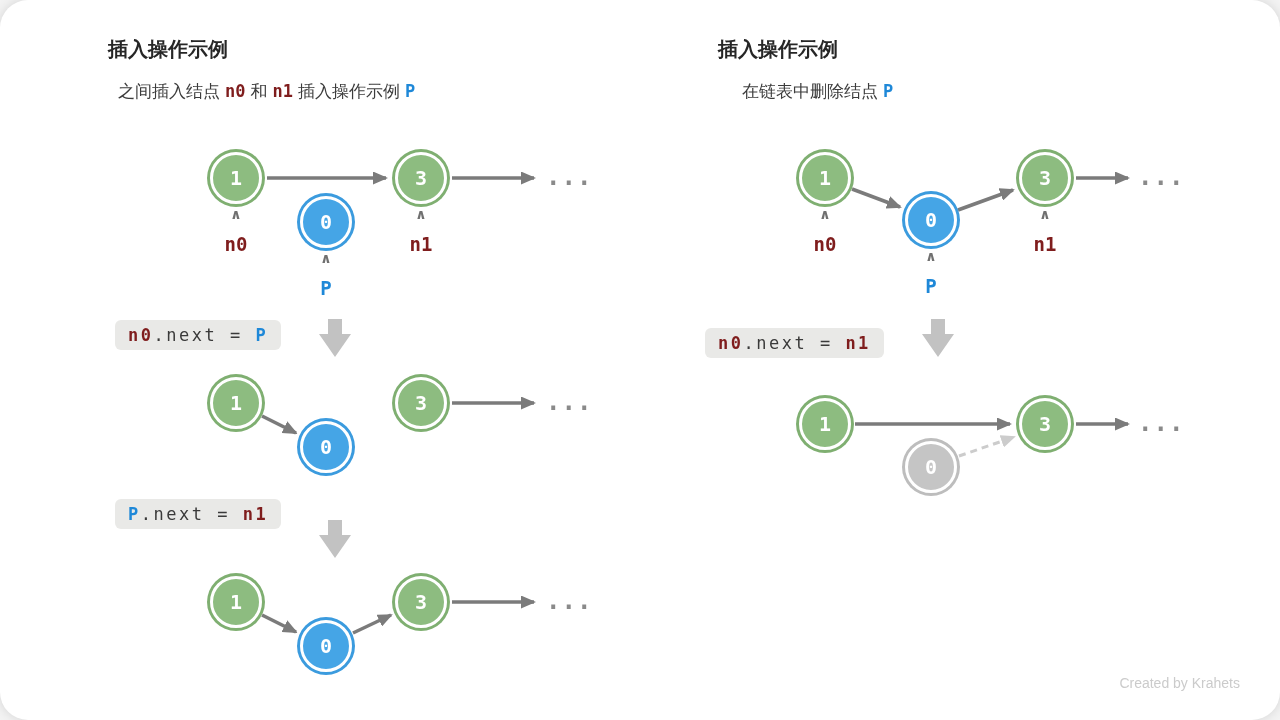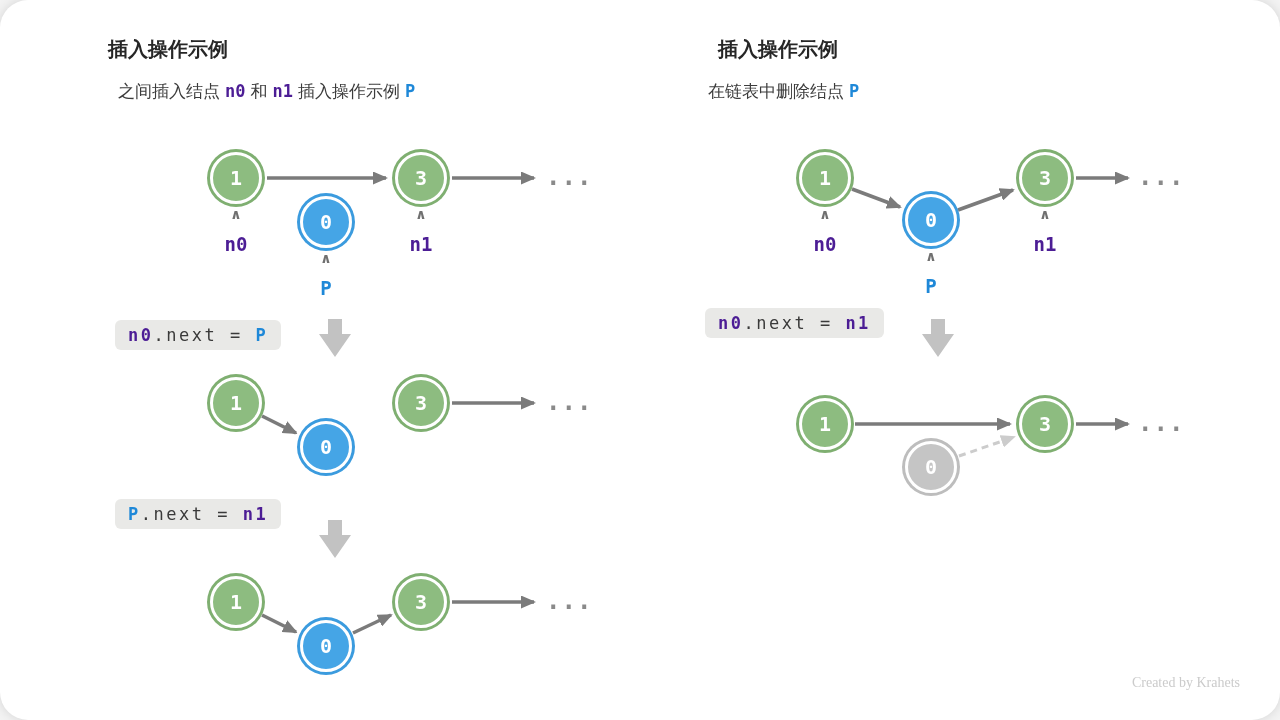--- a/index.html
+++ b/index.html
@@ -5,21 +5,21 @@
   html,body{margin:0;padding:0;width:1280px;height:720px;overflow:hidden;background:#f3f3f3;
     font-family:"DejaVu Sans","Liberation Sans",sans-serif;}
   .card{position:absolute;left:0;top:0;width:1280px;height:720px;background:#ffffff;
     border-radius:28px;box-shadow:0 0 12px rgba(0,0,0,0.13);}
   .layer{position:absolute;left:0;top:0;width:1280px;height:720px;}
 
   .title{position:absolute;font-weight:bold;font-size:20px;color:#262626;white-space:nowrap;}
   .subtitle{position:absolute;font-size:17px;color:#3c3c3c;white-space:nowrap;}
   .subtok{font-family:"DejaVu Sans Mono","Liberation Mono",monospace;font-weight:bold;
     font-size:17px;margin:0 5px;}
-  .tok-green{color:#4c1d95;}
+  .tok-green{color:#7f1d1d;}
   .tok-blue{color:#1E88D8;}
 
   .node{position:absolute;width:46px;height:46px;border-radius:50%;border:3px solid #fff;
     display:flex;align-items:center;justify-content:center;color:#fff;
     font-family:"DejaVu Sans Mono","Liberation Mono",monospace;font-weight:bold;font-size:20px;}
   .node.green{background:#8DBC80;box-shadow:0 0 0 3px #7FAF71;}
   .node.blue{background:#45A5E6;box-shadow:0 0 0 3px #3B9BDE;}
   .node.gray{background:#C5C5C5;box-shadow:0 0 0 3px #BDBDBD;}
 
   .caret{position:absolute;width:24px;text-align:center;color:#707070;
@@ -31,21 +31,21 @@
     font-family:"DejaVu Sans Mono","Liberation Mono",monospace;font-size:17px;
     letter-spacing:2.5px;color:#3A3A3A;white-space:pre;}
   .codebox b{font-weight:bold;}
 
   .ellipsis{position:absolute;font-family:"DejaVu Sans Mono","Liberation Mono",monospace;
     font-weight:bold;font-size:24px;letter-spacing:1px;color:#8A8A8A;}
 
   .blockarrow{position:absolute;width:32px;height:38px;}
 
   .credit{position:absolute;right:40px;top:675px;
-    font-family:Liberation Serif, serif;font-size:14px;color:#CBCBCB;}
+    font-family:Liberation Sans, sans-serif;font-size:14px;color:#CBCBCB;}
 </style>
 </head>
 <body>
 
 <div class="card"></div>
 
 <svg class="layer" width="1280" height="720">
   <defs>
     <marker id="ah" markerUnits="userSpaceOnUse" markerWidth="15" markerHeight="13" refX="13" refY="6.5" orient="auto">
       <path d="M0,0 L15,6.5 L0,13 Z" fill="#7B7B7B"></path>
@@ -122,42 +122,42 @@
   </div>
 <div class="node blue" style="left:300px;top:620px">
     <span>0</span>
   </div>
 <div class="node green" style="left:395px;top:576px">
     <span>3</span>
   </div>
 <div class="ellipsis" style="left:546px;top:587px">...</div>
 
 <div class="title" style="left:718px;top:36px">插入操作示例</div>
-<div class="subtitle" style="left:708px;top:80px">
+<div class="subtitle" style="left:742px;top:80px">
   <span>在链表中删除结点</span><span class="subtok tok-blue">P</span>
 </div>
 
 <div class="node green" style="left:799px;top:152px">
     <span>1</span>
   </div>
 <div class="node blue" style="left:905px;top:194px">
     <span>0</span>
   </div>
 <div class="node green" style="left:1019px;top:152px">
     <span>3</span>
   </div>
 <span class="caret" style="left:813px;top:206px">∧</span>
 <span class="caret" style="left:919px;top:248px">∧</span>
 <span class="caret" style="left:1033px;top:206px">∧</span>
 <div class="nlabel tok-green" style="left:803px;top:233px">n0</div>
 <div class="nlabel tok-blue" style="left:909px;top:275px">P</div>
 <div class="nlabel tok-green" style="left:1023px;top:233px">n1</div>
 <div class="ellipsis" style="left:1138px;top:163px">...</div>
 
-<div class="codebox" style="left:705px;top:308px"><b class="tok-green">n0</b><span>.next = </span><b class="tok-green">n1</b></div>
+<div class="codebox" style="left:705px;top:328px"><b class="tok-green">n0</b><span>.next = </span><b class="tok-green">n1</b></div>
 <svg class="blockarrow" style="left:922px;top:319px" viewBox="0 0 32 38">
     <polygon points="9,0 23,0 23,15 32,15 16,38 0,15 9,15" fill="#C2C2C2"></polygon>
   </svg>
 
 <div class="node green" style="left:799px;top:398px">
     <span>1</span>
   </div>
 <div class="node green" style="left:1019px;top:398px">
     <span>3</span>
   </div>

